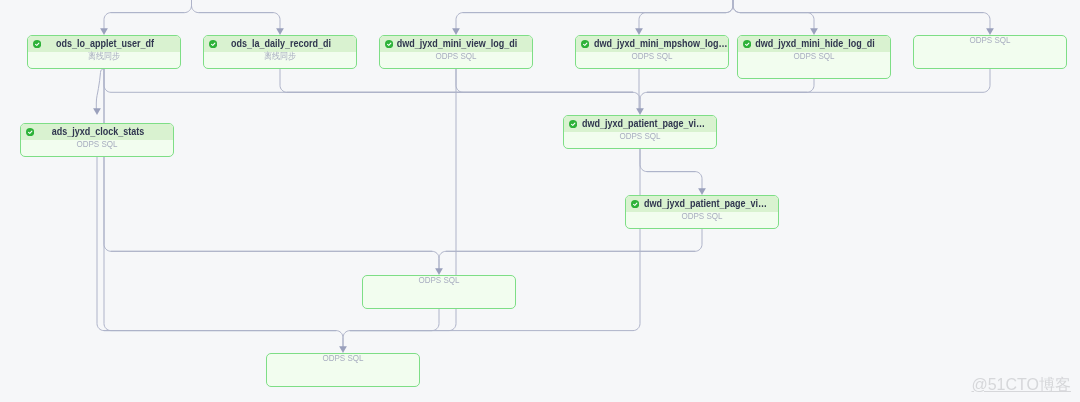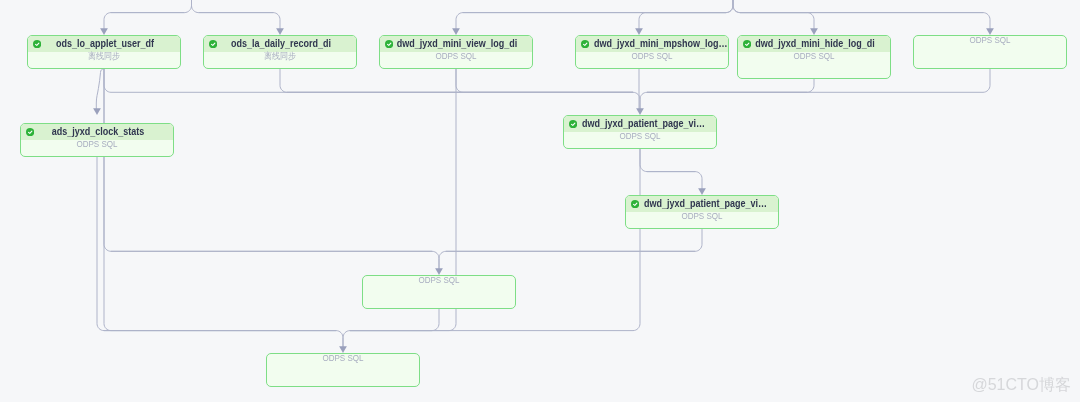--- a/index.html
+++ b/index.html
@@ -53,21 +53,21 @@
   }
   .node-sub{
     font-size:9px;color:#a8adc0;white-space:nowrap;line-height:1;
     display:inline-block;
     transform:scaleX(0.894);
     transform-origin:center center;
   }
   .watermark{
     position:absolute;right:9px;bottom:9px;
     font-size:16px;color:#d6d7da;
-    white-space:nowrap;line-height:1;
+    white-space:nowrap;line-height:1;text-decoration:underline;
   }
 </style>
 </head>
 <body>
 
 <div id="canvas">
   <svg class="edges" viewBox="0 0 1080 402" width="1080" height="402">
     <defs>
       <marker id="ah" markerWidth="8" markerHeight="7" refX="0" refY="3.5" orient="auto" markerUnits="userSpaceOnUse">
         <path d="M0,0 L7.3,0 L3.65,6.1 Z" fill="#9aa0bc"></path>

